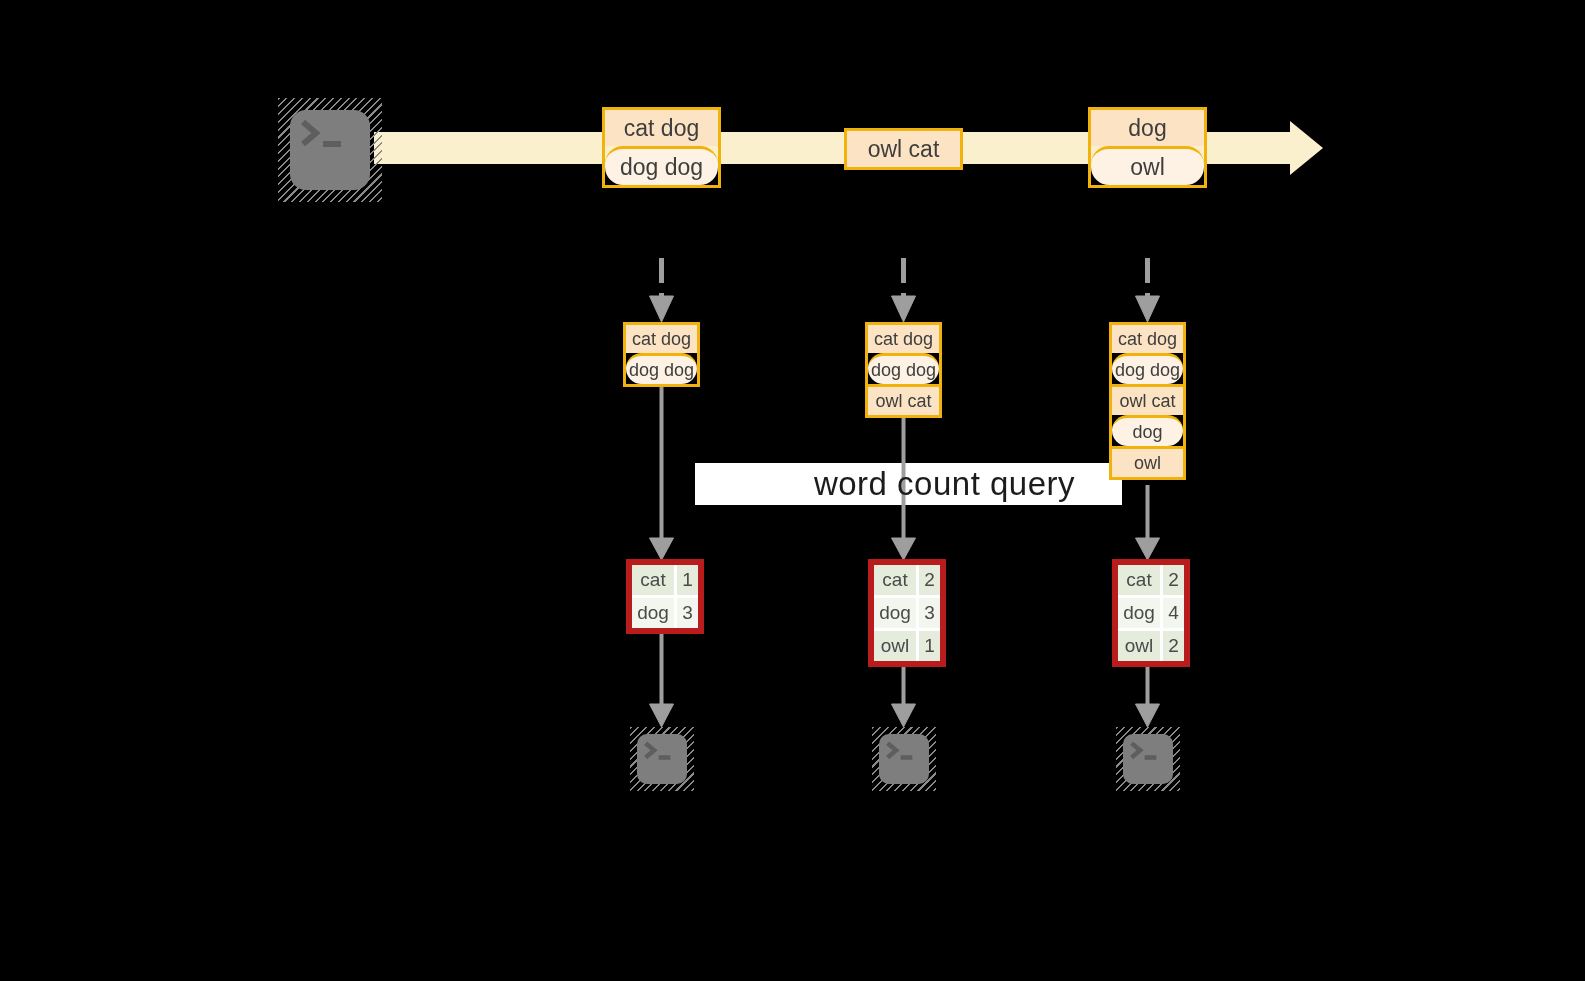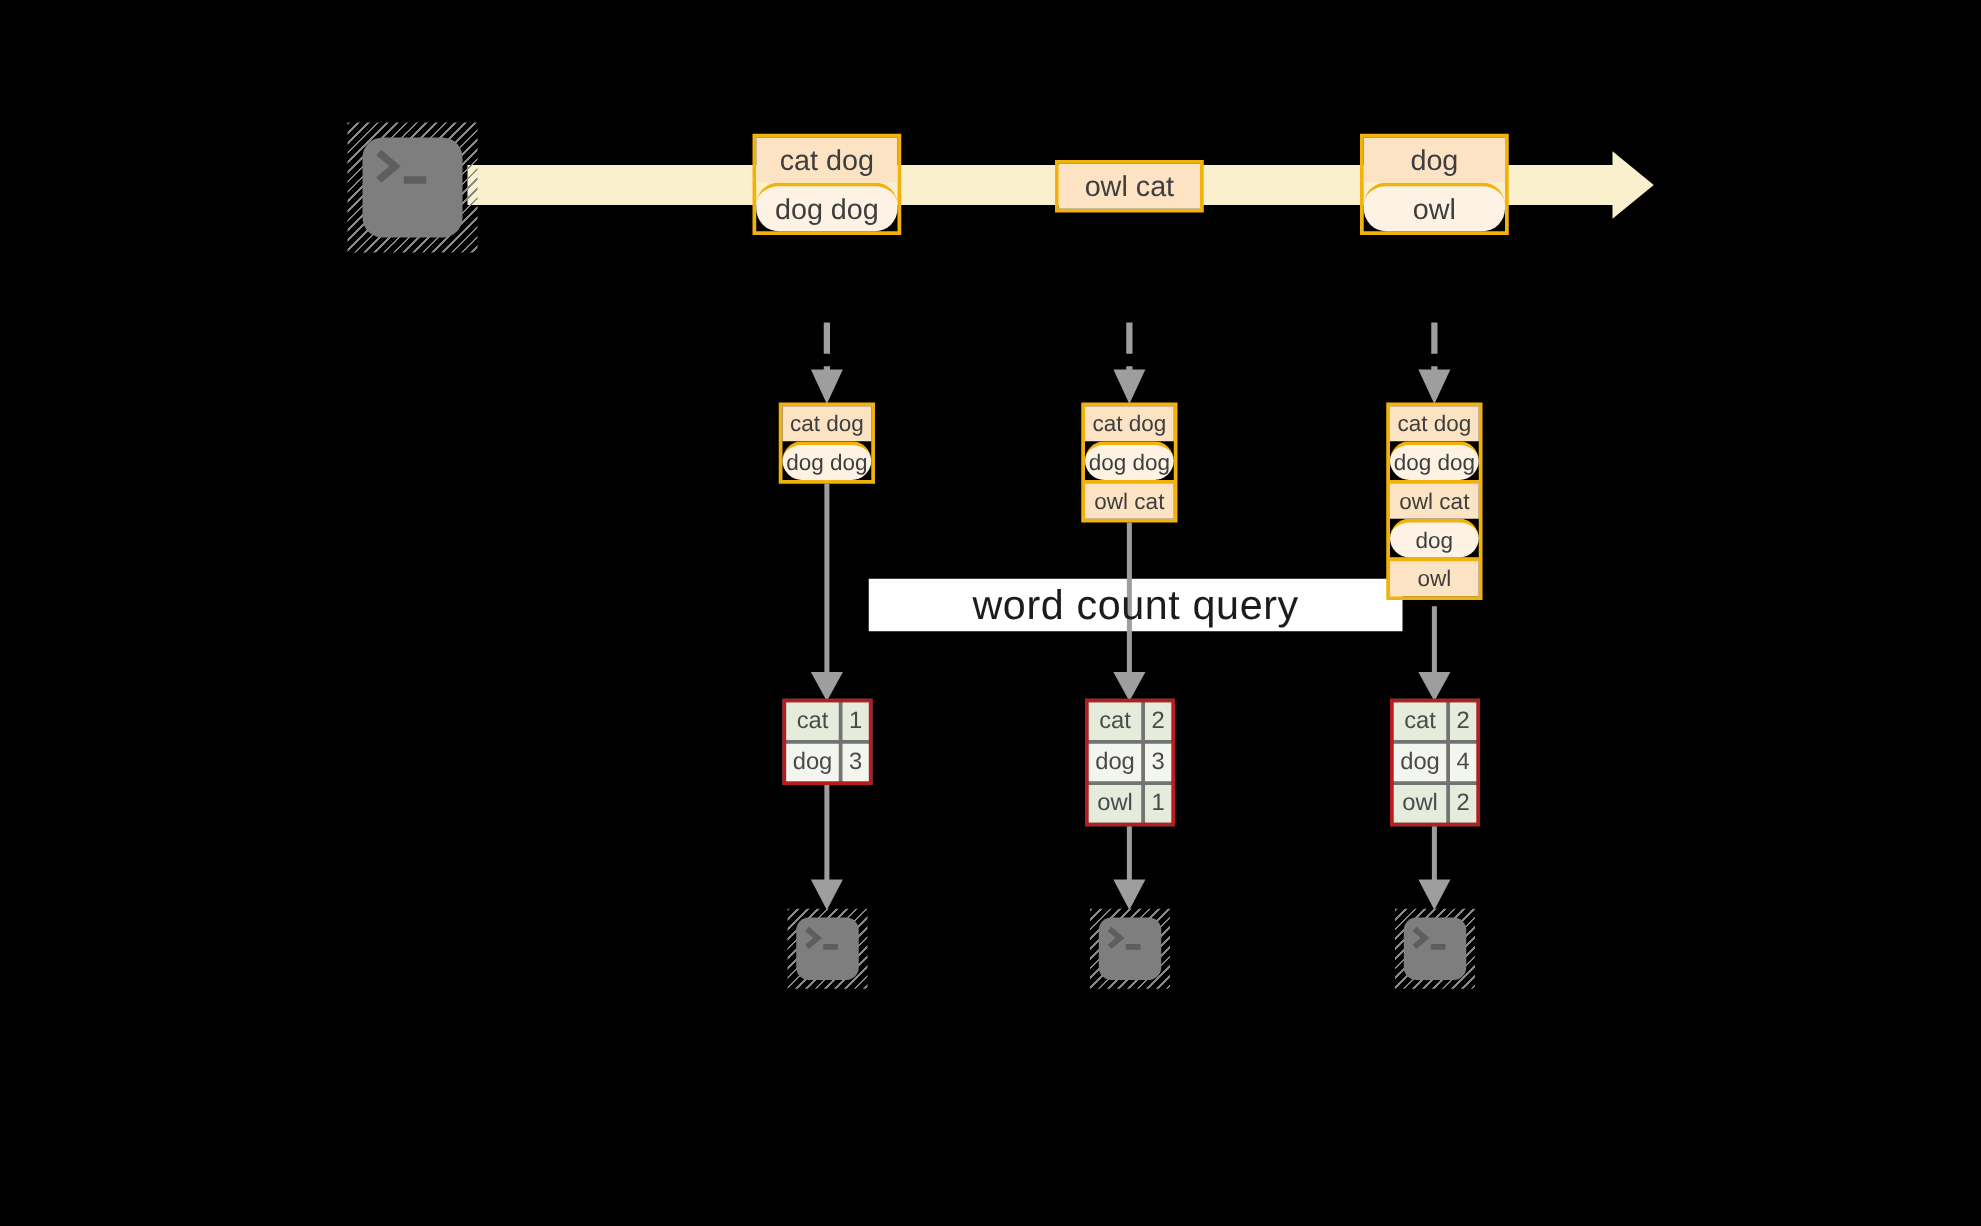--- a/index.html
+++ b/index.html
@@ -24,21 +24,21 @@
     box-sizing:border-box;width:77px;border:3px solid #f2b20c;z-index:4;position:absolute;
   }
   .stack-row{
     height:28px;line-height:28px;text-align:center;font-size:18px;color:#3e3e3e;
   }
   .stack-row + .stack-row{border-top:3px solid #f2b20c;}
   
   .wc-table{
     position:absolute;z-index:4;box-sizing:border-box;
     display:grid;grid-template-columns:42px 21px;gap:3px;
-    background:#737373;border:3px solid #b91c1c;
+    background:#ffffff;border:6px solid #b91c1c;
   }
   .wc-cell{
     height:30px;line-height:30px;text-align:center;font-size:19px;color:#4a4a4a;
   }
   .g-dark{background:#e6ecdc;}
   .g-light{background:#f3f6ee;}
   
   .term-outer{
     position:absolute;z-index:4;
     background:repeating-linear-gradient(135deg,#8a8a8a 0 1.5px,transparent 1.5px 5.5px);
@@ -46,21 +46,21 @@
   .term-inner{
     position:absolute;background:#7e7e7e;
   }
   
   #query-bar{
     left:695px;top:463px;width:427px;height:42px;background:#ffffff;z-index:1;
   }
   #query-label{
     left:695px;top:459px;width:427px;height:50px;z-index:3;
     display:flex;align-items:center;justify-content:center;
-    font-size:33px;font-weight:300;color:#1c1c1c;letter-spacing:0.5px;
+    font-size:33px;font-weight:300;color:#1c1c1c;letter-spacing:0.5px;padding-left:36px;
   }
   #arrow-layer{left:0;top:0;z-index:2;}
 </style>
 </head>
 <body>
 
 <div id="canvas">
 
   <svg id="arrow-layer" class="abs" width="1585" height="981" viewBox="0 0 1585 981">
 

